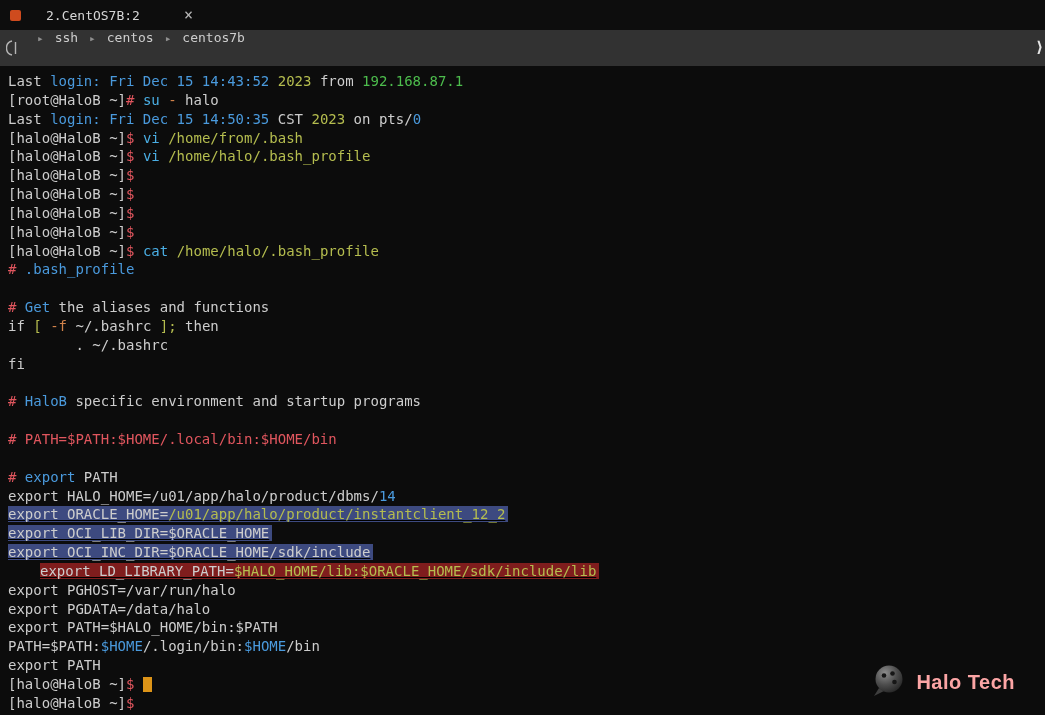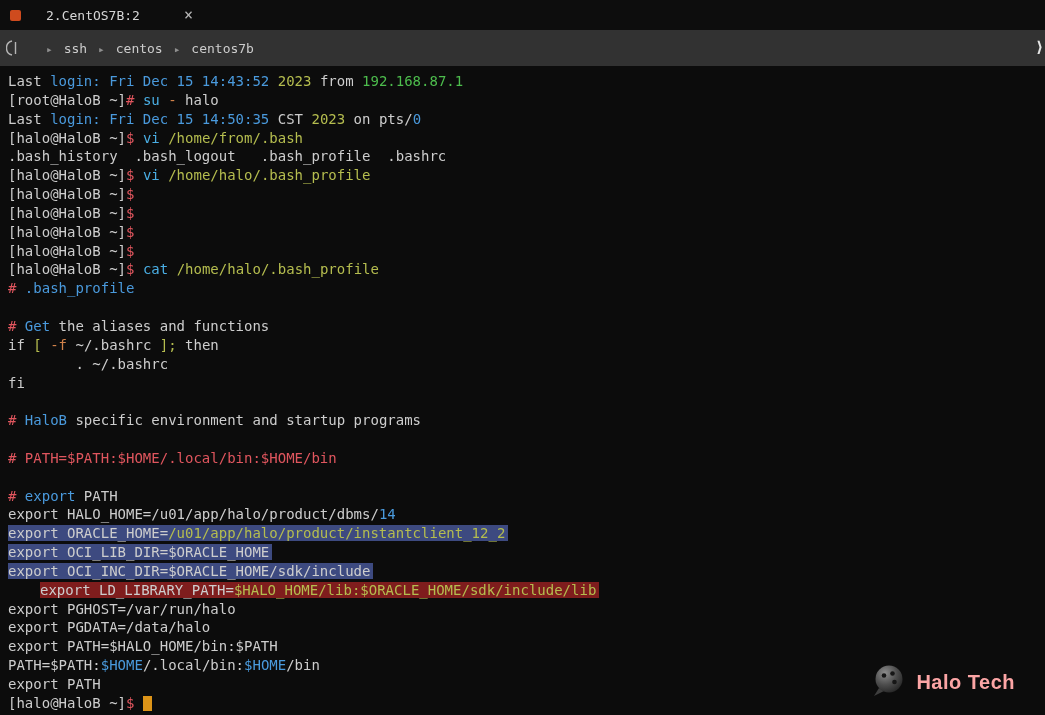--- a/index.html
+++ b/index.html
@@ -8,32 +8,32 @@
             font-family:"DejaVu Sans Mono", monospace; }
 
   
   .tabbar { flex:0 0 30px; height:30px; background:#0d0d0d; display:flex; align-items:center; }
   .tab { display:flex; align-items:center; height:100%; padding:0 12px 0 10px;gap:16px; }
   .tab-icon { width:11px; height:11px; border-radius:2px; margin-right:9px; }
   .tab-title { color:#d6d6d6; font-size:13px; }
   .tab-close { color:#b5b5b5; font-size:15px; margin-left:28px; cursor:pointer; line-height:1; }
 
   
-  .pathbar { flex:0 0 36px; height:36px; background:#323232; display:flex; align-items:center;
-             color:#cdcdcd; font-size:13px; position:relative; padding-left:4px;gap:9px; }
+  .pathbar { flex:0 0 36px; height:36px; background:#323232; display:flex; 
+             color:#cdcdcd; font-size:13px; position:relative; padding-left:4px; }
   .session-icon { margin:0 4px 0 2px; display:flex; align-items:center; }
   .crumb-sep { color:#8f8f8f; margin:0 11px; font-size:11px; }
   .crumb { color:#cdcdcd; cursor:pointer; }
   .path-chevron { position:absolute; right:1px; top:8px; color:#e6e6e6; font-size:15px; font-weight:bold; }
 
   
   .terminal { flex:1 1 auto; background:#0c0c0c; padding:6px 0 0 8px; font-size:14px;
               overflow:hidden; position:relative; }
   .term-line { white-space:pre; height:18.85px; line-height:18.85px; }
-  .sel { padding-right:3px; }
+  .sel { padding-right:3px;text-decoration:underline; }
   .cursor { display:inline-block; width:9px; height:15px; vertical-align:text-bottom; }
 
   
   .watermark { position:absolute; right:30px; bottom:14px; display:flex; align-items:center; gap:10px; }
   .watermark-text { font-family:"Liberation Sans", sans-serif; font-weight:bold;
                     font-size:20px; color:#fca5a5; letter-spacing:0.5px; }
 </style>
 </head>
 <body>
 
@@ -57,21 +57,20 @@
     <span><span class="crumb-sep">▸</span><span class="crumb">ssh</span><span class="crumb-sep">▸</span><span class="crumb">centos</span><span class="crumb-sep">▸</span><span class="crumb">centos7b</span></span>
     <span class="path-chevron">⟩</span>
   </div>
 
   <div class="terminal" style="background: rgb(12, 12, 12);">
     <div>
         <div class="term-line"><span><span style="color: rgb(205, 205, 205);">Last </span><span style="color: rgb(74, 154, 221);">login: Fri Dec 15 14:43:52 </span><span style="color: rgb(181, 189, 79);">2023 </span><span style="color: rgb(205, 205, 205);">from </span><span style="color: rgb(77, 189, 77);">192.168.87.1</span></span></div>
         <div class="term-line"><span><span style="color: rgb(205, 205, 205);">[root@HaloB ~]</span><span style="color: rgb(224, 86, 94);">#</span><span style="color: rgb(205, 205, 205);"> </span><span style="color: rgb(74, 174, 228);">su</span><span style="color: rgb(205, 205, 205);"> </span><span style="color: rgb(209, 130, 74);">-</span><span style="color: rgb(205, 205, 205);"> halo</span></span></div>
         <div class="term-line"><span><span style="color: rgb(205, 205, 205);">Last </span><span style="color: rgb(74, 154, 221);">login: Fri Dec 15 14:50:35 </span><span style="color: rgb(205, 205, 205);">CST </span><span style="color: rgb(181, 189, 79);">2023 </span><span style="color: rgb(205, 205, 205);">on </span><span style="color: rgb(205, 205, 205);">pts/</span><span style="color: rgb(74, 154, 221);">0</span></span></div>
         <div class="term-line"><span><span style="color: rgb(205, 205, 205);">[halo@HaloB ~]</span><span style="color: rgb(224, 86, 94);">$</span><span style="color: rgb(205, 205, 205);"> </span><span style="color: rgb(74, 174, 228);">vi</span><span style="color: rgb(205, 205, 205);"> </span><span style="color: rgb(181, 189, 79);">/home/from/.bash</span></span></div>
-        <div class="term-line"><span><span style="color: rgb(205, 205, 205);">.bash_history  .bash_logout   .bash_profile  .bashrc</span></span></div>
         <div class="term-line"><span><span style="color: rgb(205, 205, 205);">[halo@HaloB ~]</span><span style="color: rgb(224, 86, 94);">$</span><span style="color: rgb(205, 205, 205);"> </span><span style="color: rgb(74, 174, 228);">vi</span><span style="color: rgb(205, 205, 205);"> </span><span style="color: rgb(181, 189, 79);">/home/halo/.bash_profile</span></span></div>
         <div class="term-line"><span><span style="color: rgb(205, 205, 205);">[halo@HaloB ~]</span><span style="color: rgb(224, 86, 94);">$</span></span></div>
         <div class="term-line"><span><span style="color: rgb(205, 205, 205);">[halo@HaloB ~]</span><span style="color: rgb(224, 86, 94);">$</span></span></div>
         <div class="term-line"><span><span style="color: rgb(205, 205, 205);">[halo@HaloB ~]</span><span style="color: rgb(224, 86, 94);">$</span></span></div>
         <div class="term-line"><span><span style="color: rgb(205, 205, 205);">[halo@HaloB ~]</span><span style="color: rgb(224, 86, 94);">$</span></span></div>
         <div class="term-line"><span><span style="color: rgb(205, 205, 205);">[halo@HaloB ~]</span><span style="color: rgb(224, 86, 94);">$</span><span style="color: rgb(205, 205, 205);"> </span><span style="color: rgb(74, 174, 228);">cat</span><span style="color: rgb(205, 205, 205);"> </span><span style="color: rgb(181, 189, 79);">/home/halo/.bash_profile</span></span></div>
         <div class="term-line"><span><span style="color: rgb(224, 86, 94);"># </span><span style="color: rgb(74, 154, 221);">.bash_profile</span></span></div>
         <div class="term-line"><span></span></div>
         <div class="term-line"><span><span style="color: rgb(224, 86, 94);"># </span><span style="color: rgb(74, 154, 221);">Get</span><span style="color: rgb(205, 205, 205);"> the aliases and functions</span></span></div>
         <div class="term-line"><span><span style="color: rgb(205, 205, 205);">if </span><span style="color: rgb(181, 189, 79);">[</span><span style="color: rgb(205, 205, 205);"> </span><span style="color: rgb(209, 130, 74);">-f</span><span style="color: rgb(205, 205, 205);"> ~/.bashrc </span><span style="color: rgb(181, 189, 79);">];</span><span style="color: rgb(205, 205, 205);"> then</span></span></div>
@@ -84,21 +83,21 @@
         <div class="term-line"><span></span></div>
         <div class="term-line"><span><span style="color: rgb(224, 86, 94);"># </span><span style="color: rgb(74, 154, 221);">export</span><span style="color: rgb(205, 205, 205);"> PATH</span></span></div>
         <div class="term-line"><span><span style="color: rgb(205, 205, 205);">export HALO_HOME=/u01/app/halo/product/dbms/</span><span style="color: rgb(74, 154, 221);">14</span></span></div>
         <div class="term-line"><span class="sel" style="background: rgb(61, 74, 128);"><span style="color: rgb(205, 205, 205);">export ORACLE_HOME=</span><span style="color: rgb(181, 189, 79);">/u01/app/halo/product/instantclient_12_2</span></span></div>
         <div class="term-line"><span class="sel" style="background: rgb(61, 74, 128);"><span style="color: rgb(205, 205, 205);">export OCI_LIB_DIR=$ORACLE_HOME</span></span></div>
         <div class="term-line"><span class="sel" style="background: rgb(61, 74, 128);"><span style="color: rgb(205, 205, 205);">export OCI_INC_DIR=$ORACLE_HOME/sdk/include</span></span></div>
         <div class="term-line"><span class="sel" style="background: #7f1d1d; margin-left: 32px;"><span style="color: rgb(205, 205, 205);">export LD_LIBRARY_PATH=</span><span style="color: rgb(181, 189, 79);">$HALO_HOME/lib:$ORACLE_HOME/sdk/include/lib</span></span></div>
         <div class="term-line"><span><span style="color: rgb(205, 205, 205);">export PGHOST=/var/run/halo</span></span></div>
         <div class="term-line"><span><span style="color: rgb(205, 205, 205);">export PGDATA=/data/halo</span></span></div>
         <div class="term-line"><span><span style="color: rgb(205, 205, 205);">export PATH=$HALO_HOME/bin:$PATH</span></span></div>
-        <div class="term-line"><span><span style="color: rgb(205, 205, 205);">PATH=$PATH:</span><span style="color: rgb(74, 154, 221);">$HOME</span><span style="color: rgb(205, 205, 205);">/.local/bin:</span><span style="color: rgb(74, 154, 221);">$HOME</span><span style="color: rgb(205, 205, 205);">/bin</span></span></div>
+        <div class="term-line"><span><span style="color: rgb(205, 205, 205);">PATH=$PATH:</span><span style="color: rgb(74, 154, 221);">$HOME</span><span style="color: rgb(205, 205, 205);">/.login/bin:</span><span style="color: rgb(74, 154, 221);">$HOME</span><span style="color: rgb(205, 205, 205);">/bin</span></span></div>
         <div class="term-line"><span><span style="color: rgb(205, 205, 205);">export PATH</span></span></div>
         <div class="term-line"><span><span style="color: rgb(205, 205, 205);">[halo@HaloB ~]</span><span style="color: rgb(224, 86, 94);">$</span><span style="color: rgb(205, 205, 205);"> </span></span><span class="cursor" style="background: rgb(221, 148, 24);"></span></div>
         <div class="term-line"><span><span style="color: rgb(205, 205, 205);">[halo@HaloB ~]</span><span style="color: rgb(224, 86, 94);">$</span></span></div>
       </div>
 
     <div class="watermark">
       <span>
         <svg width="36" height="34" viewBox="0 0 36 34">
           <defs>
             <radialGradient id="wg" cx="35%" cy="28%" r="78%">

